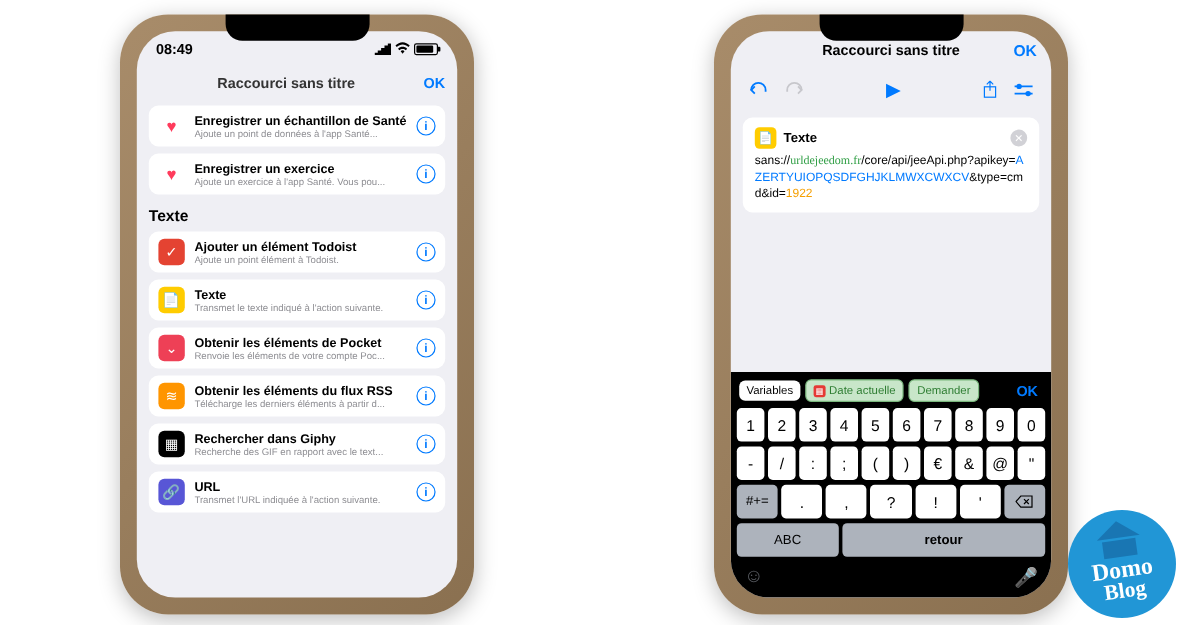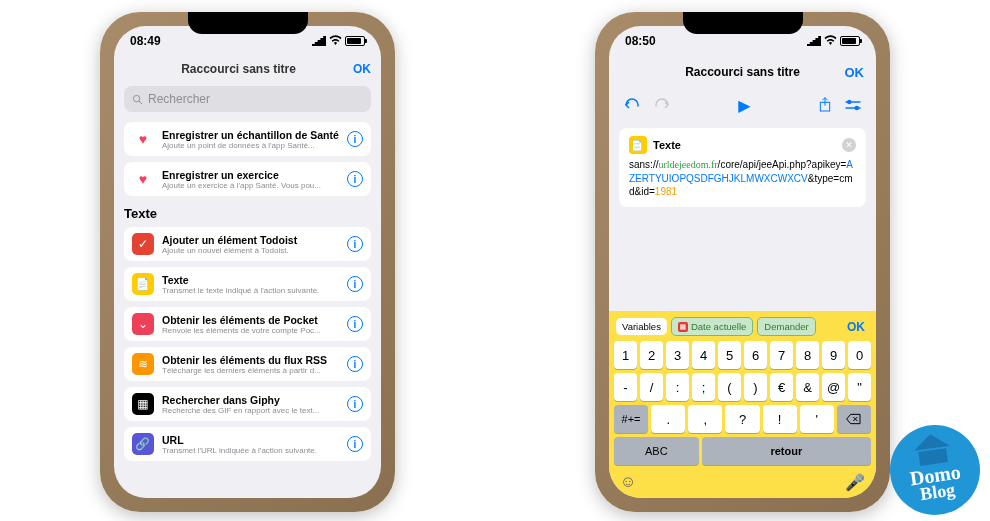--- a/index.html
+++ b/index.html
@@ -52,21 +52,21 @@
   .card { background: #fff; border-radius: 8px; margin: 6px 10px; padding: 8px 10px; }
   .card-head { display: flex; align-items: center; gap: 6px; margin-bottom: 4px; }
   .card-head .ic { width: 18px; height: 18px; border-radius: 4px; background: #ffcc00; display: flex; align-items: center; justify-content: center; font-size: 10px; color: #fff; }
   .card-head .lbl { font-size: 11px; font-weight: 600; }
   .card-head .close { margin-left: auto; width: 14px; height: 14px; background: #d1d1d6; border-radius: 50%; color: #fff; font-size: 9px; display: flex; align-items: center; justify-content: center; }
   .card-body { font-size: 10px; line-height: 1.35; word-break: break-all; }
   .card-body .dom { color: #2f9e44; font-family: Liberation Serif, serif; }
   .card-body .key { color: #007aff; }
   .card-body .id { color: #f59f00; }
 
-  .keyboard { margin-top: auto; background: #fde047; padding: 4px 3px 6px; }
+  .keyboard { margin-top: auto; background: #000000; padding: 4px 3px 6px; }
   .suggest-row { display: flex; gap: 4px; padding: 2px 4px 5px; align-items: center; }
   .chip { background: #fff; border-radius: 5px; padding: 3px 6px; font-size: 9.5px; color: #000; }
   .chip.green { background: #c8e6c9; border:1px solid #7ab77d; color:#2e7d32; display:flex; align-items:center; gap:3px; }
   .chip.green .dot { width:10px; height:10px; background:#e53935; border-radius:2px; display:inline-flex; align-items:center; justify-content:center; color:#fff; font-size:7px; }
   .suggest-ok { margin-left:auto; color:#007aff; font-weight:600; font-size:12px; padding-right:4px; }
   .kb-row { display: flex; gap: 3px; margin-bottom: 4px; padding: 0 2px; }
   .key-btn { flex: 1; background: #fff; border-radius: 4px; height: 28px; display: flex; align-items: center; justify-content: center; font-size: 13px; box-shadow: 0 1px 0 rgba(0,0,0,.25); }
   .key-btn.fn { background: #adb3bc; font-size: 11px; }
   .key-btn.wide { flex: 2; font-weight: bold; }
   .key-btn.space { flex: 4; font-size: 11px; }
@@ -98,27 +98,20 @@
                 <path d="M12 18l-3-4c1-1 2-1.5 3-1.5s2 .5 3 1.5zM5 10c2-2 4.5-3 7-3s5 1 7 3l-2 2.5c-1.5-1.5-3-2-5-2s-3.5.5-5 2zM1 5C4 2 8 0 12 0s8 2 11 5l-2 2.5C18.5 5 15 3.5 12 3.5S5.5 5 3 7.5z" fill="#000"></path>
               </svg></span>
           <span class="battery"></span>
         </span>
       </div>
       <div class="nav-header">
         <span></span>
         <span class="nav-title">Raccourci sans titre</span>
         <span class="nav-ok">OK</span>
       </div>
-      <div class="search-bar">
-        <svg viewBox="0 0 24 24">
-            <circle cx="10" cy="10" r="7" fill="none" stroke="#8e8e93" stroke-width="2"></circle>
-            <line x1="15" y1="15" x2="22" y2="22" stroke="#8e8e93" stroke-width="2"></line>
-          </svg>
-        <span>Rechercher</span>
-      </div>
       <div class="content">
         <div class="action-item">
           <div class="action-icon ic-heart">
               <span>♥</span>
             </div>
           <div class="action-text">
               <div class="action-title">Enregistrer un échantillon de Santé</div>
               <div class="action-sub">Ajoute un point de données à l'app Santé...</div>
             </div>
           <div class="info-btn">i</div>
@@ -132,21 +125,21 @@
               <div class="action-sub">Ajoute un exercice à l'app Santé. Vous pou...</div>
             </div>
           <div class="info-btn">i</div>
         </div>
 
         <div class="section-header">Texte</div>
         <div class="action-item">
           <div class="action-icon ic-todoist">✓</div>
           <div class="action-text">
               <div class="action-title">Ajouter un élément Todoist</div>
-              <div class="action-sub">Ajoute un nouvel élément à Todoist.</div>
+              <div class="action-sub">Ajoute un point élément à Todoist.</div>
             </div>
           <div class="info-btn">i</div>
         </div>
         <div class="action-item">
           <div class="action-icon ic-text">📄</div>
           <div class="action-text">
               <div class="action-title">Texte</div>
               <div class="action-sub">Transmet le texte indiqué à l'action suivante.</div>
             </div>
           <div class="info-btn">i</div>
@@ -184,30 +177,20 @@
             </div>
           <div class="info-btn">i</div>
         </div>
       </div>
     </div>
   </div>
 
   <div class="phone">
     <div class="notch"></div>
     <div class="screen">
-      <div class="status-bar">
-        <span>08:50</span>
-        <span class="status-right">
-          <span class="signal"></span>
-          <span class="wifi"><svg viewBox="0 0 24 18">
-                <path d="M12 18l-3-4c1-1 2-1.5 3-1.5s2 .5 3 1.5zM5 10c2-2 4.5-3 7-3s5 1 7 3l-2 2.5c-1.5-1.5-3-2-5-2s-3.5.5-5 2zM1 5C4 2 8 0 12 0s8 2 11 5l-2 2.5C18.5 5 15 3.5 12 3.5S5.5 5 3 7.5z" fill="#000"></path>
-              </svg></span>
-          <span class="battery"></span>
-        </span>
-      </div>
       <div class="r-header">
         <span class="title">Raccourci sans titre</span>
         <span class="ok">OK</span>
       </div>
       <div class="toolbar">
         <div class="tb-group">
           <span class="tb-btn">
               <svg width="18" height="14" viewBox="0 0 24 18">
                 <path d="M4 9a8 8 0 0116 0v2" fill="none" stroke="#007aff" stroke-width="2"></path>
                 <path d="M8 5L4 9l4 4" fill="none" stroke="#007aff" stroke-width="2"></path>
@@ -238,21 +221,21 @@
             </span>
         </div>
       </div>
 
       <div class="card">
         <div class="card-head">
           <div class="ic">📄</div>
           <div class="lbl">Texte</div>
           <div class="close">✕</div>
         </div>
-        <div class="card-body"><span>sans://</span><span class="dom">urldejeedom.fr</span><span>/core/api/jeeApi.php?apikey=</span><span class="key">AZERTYUIOPQSDFGHJKLMWXCWXCV</span><span>&amp;type=cmd&amp;id=</span><span class="id">1981</span></div>
+        <div class="card-body"><span>sans://</span><span class="dom">urldejeedom.fr</span><span>/core/api/jeeApi.php?apikey=</span><span class="key">AZERTYUIOPQSDFGHJKLMWXCWXCV</span><span>&amp;type=cmd&amp;id=</span><span class="id">1922</span></div>
       </div>
 
       <div class="keyboard">
         <div class="suggest-row">
           <div class="chip">Variables</div>
           <div class="chip green">
               <span class="dot">▦</span>
               <span>Date actuelle</span>
             </div>
           <div class="chip green">Demander</div>

